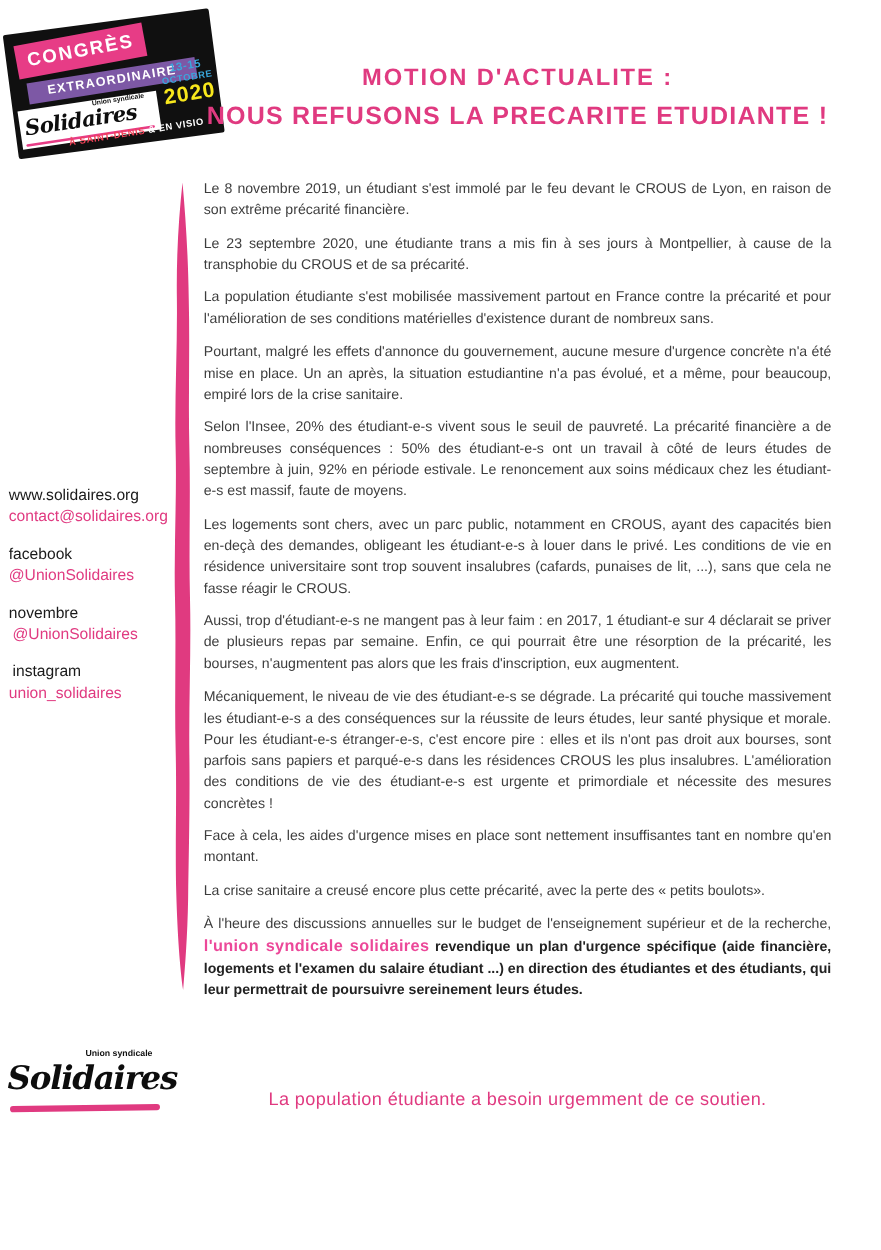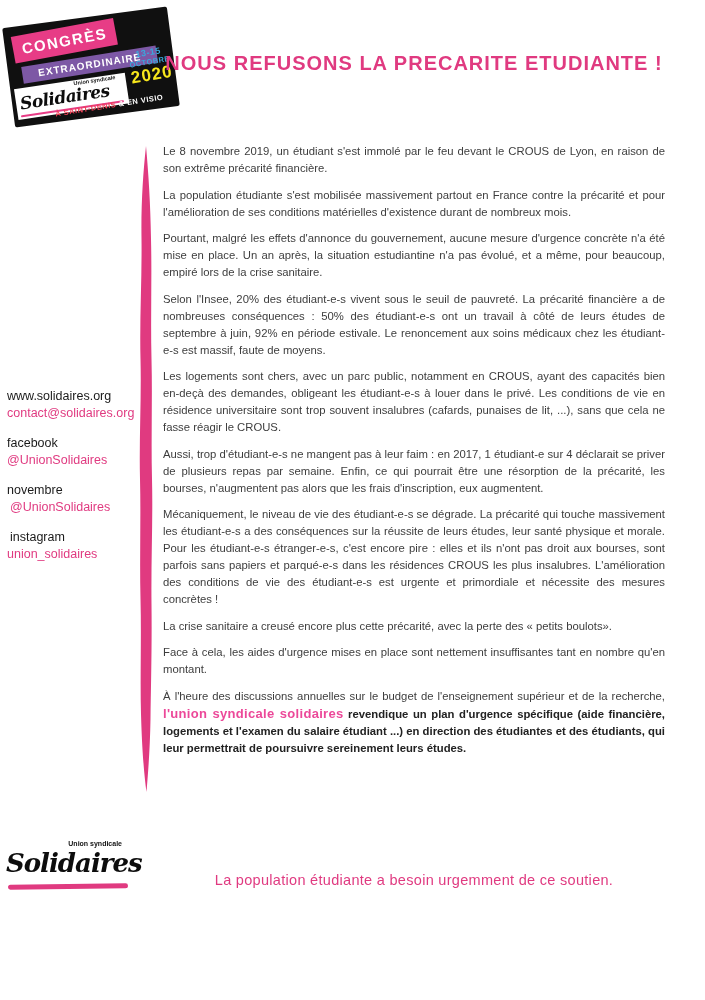--- a/index.html
+++ b/index.html
@@ -172,20 +172,21 @@
       <div class="d2">OCTOBRE</div>
       <div class="year">2020</div>
     </div>
     <div class="location">
       <span class="loc-red">À SAINT-DENIS</span>
       <span class="loc-white">&amp; EN VISIO</span>
     </div>
   </div>
 
   <div class="title-block">
+    <div class="t1">MOTION D'ACTUALITE :</div>
     <div class="t2">NOUS REFUSONS LA PRECARITE ETUDIANTE !</div>
   </div>
 
   <div class="sidebar">
     <div class="group">
       <div>www.solidaires.org</div>
       <div class="pink">contact@solidaires.org</div>
     </div>
     <div class="group">
       <div>facebook</div>
@@ -213,28 +214,29 @@
       C17 630 19 605 19.5 575
       C20 540 21 500 20.5 460
       C20 415 22 375 21 335
       C20 295 21.5 255 20.5 215
       C19.5 175 21 135 20 95
       C19.5 60 17.5 30 15 2 Z"></path>
   </svg>
 
   <div class="body-col">
     <p>Le 8 novembre 2019, un étudiant s'est immolé par le feu devant le CROUS de Lyon, en raison de son extrême précarité financière.</p>
-    <p>La population étudiante s'est mobilisée massivement partout en France contre la précarité et pour l'amélioration de ses conditions matérielles d'existence durant de nombreux mois.</p>
+    <p>Le 23 septembre 2020, une étudiante trans a mis fin à ses jours à Montpellier, à cause de la transphobie du CROUS et de sa précarité.</p>
+    <p>La population étudiante s'est mobilisée massivement partout en France contre la précarité et pour l'amélioration de ses conditions matérielles d'existence durant de nombreux sans.</p>
     <p>Pourtant, malgré les effets d'annonce du gouvernement, aucune mesure d'urgence concrète n'a été mise en place. Un an après, la situation estudiantine n'a pas évolué, et a même, pour beaucoup, empiré lors de la crise sanitaire.</p>
     <p>Selon l'Insee, 20% des étudiant-e-s vivent sous le seuil de pauvreté. La précarité financière a de nombreuses conséquences : 50% des étudiant-e-s ont un travail à côté de leurs études de septembre à juin, 92% en période estivale. Le renoncement aux soins médicaux chez les étudiant-e-s est massif, faute de moyens.</p>
     <p>Les logements sont chers, avec un parc public, notamment en CROUS, ayant des capacités bien en-deçà des demandes, obligeant les étudiant-e-s à louer dans le privé. Les conditions de vie en résidence universitaire sont trop souvent insalubres (cafards, punaises de lit, ...), sans que cela ne fasse réagir le CROUS.</p>
     <p>Aussi, trop d'étudiant-e-s ne mangent pas à leur faim : en 2017, 1 étudiant-e sur 4 déclarait se priver de plusieurs repas par semaine. Enfin, ce qui pourrait être une résorption de la précarité, les bourses, n'augmentent pas alors que les frais d'inscription, eux augmentent.</p>
     <p>Mécaniquement, le niveau de vie des étudiant-e-s se dégrade. La précarité qui touche massivement les étudiant-e-s a des conséquences sur la réussite de leurs études, leur santé physique et morale. Pour les étudiant-e-s étranger-e-s, c'est encore pire : elles et ils n'ont pas droit aux bourses, sont parfois sans papiers et parqué-e-s dans les résidences CROUS les plus insalubres. L'amélioration des conditions de vie des étudiant-e-s est urgente et primordiale et nécessite des mesures concrètes !</p>
+    <p>Face à cela, les aides d'urgence mises en place sont nettement insuffisantes tant en nombre qu'en montant.</p>
     <p>La crise sanitaire a creusé encore plus cette précarité, avec la perte des « petits boulots».</p>
-    <p>Face à cela, les aides d'urgence mises en place sont nettement insuffisantes tant en nombre qu'en montant.</p>
     <p><span>À l'heure des discussions annuelles sur le budget de l'enseignement supérieur et de la recherche, </span><span class="hl">l'union syndicale solidaires</span><span class="bold"> revendique un plan d'urgence spécifique (aide financière, logements et l'examen du salaire étudiant ...) en direction des étudiantes et des étudiants, qui leur permettrait de poursuivre sereinement leurs études.</span></p>
   </div>
 
   <div class="closing-line">La population étudiante a besoin urgemment de ce soutien.</div>
 
   <div class="footer-logo">
     <div class="union-small">Union syndicale</div>
     <div class="wordmark">Solidaires</div>
     <div class="wordmark-underline"></div>
   </div>

